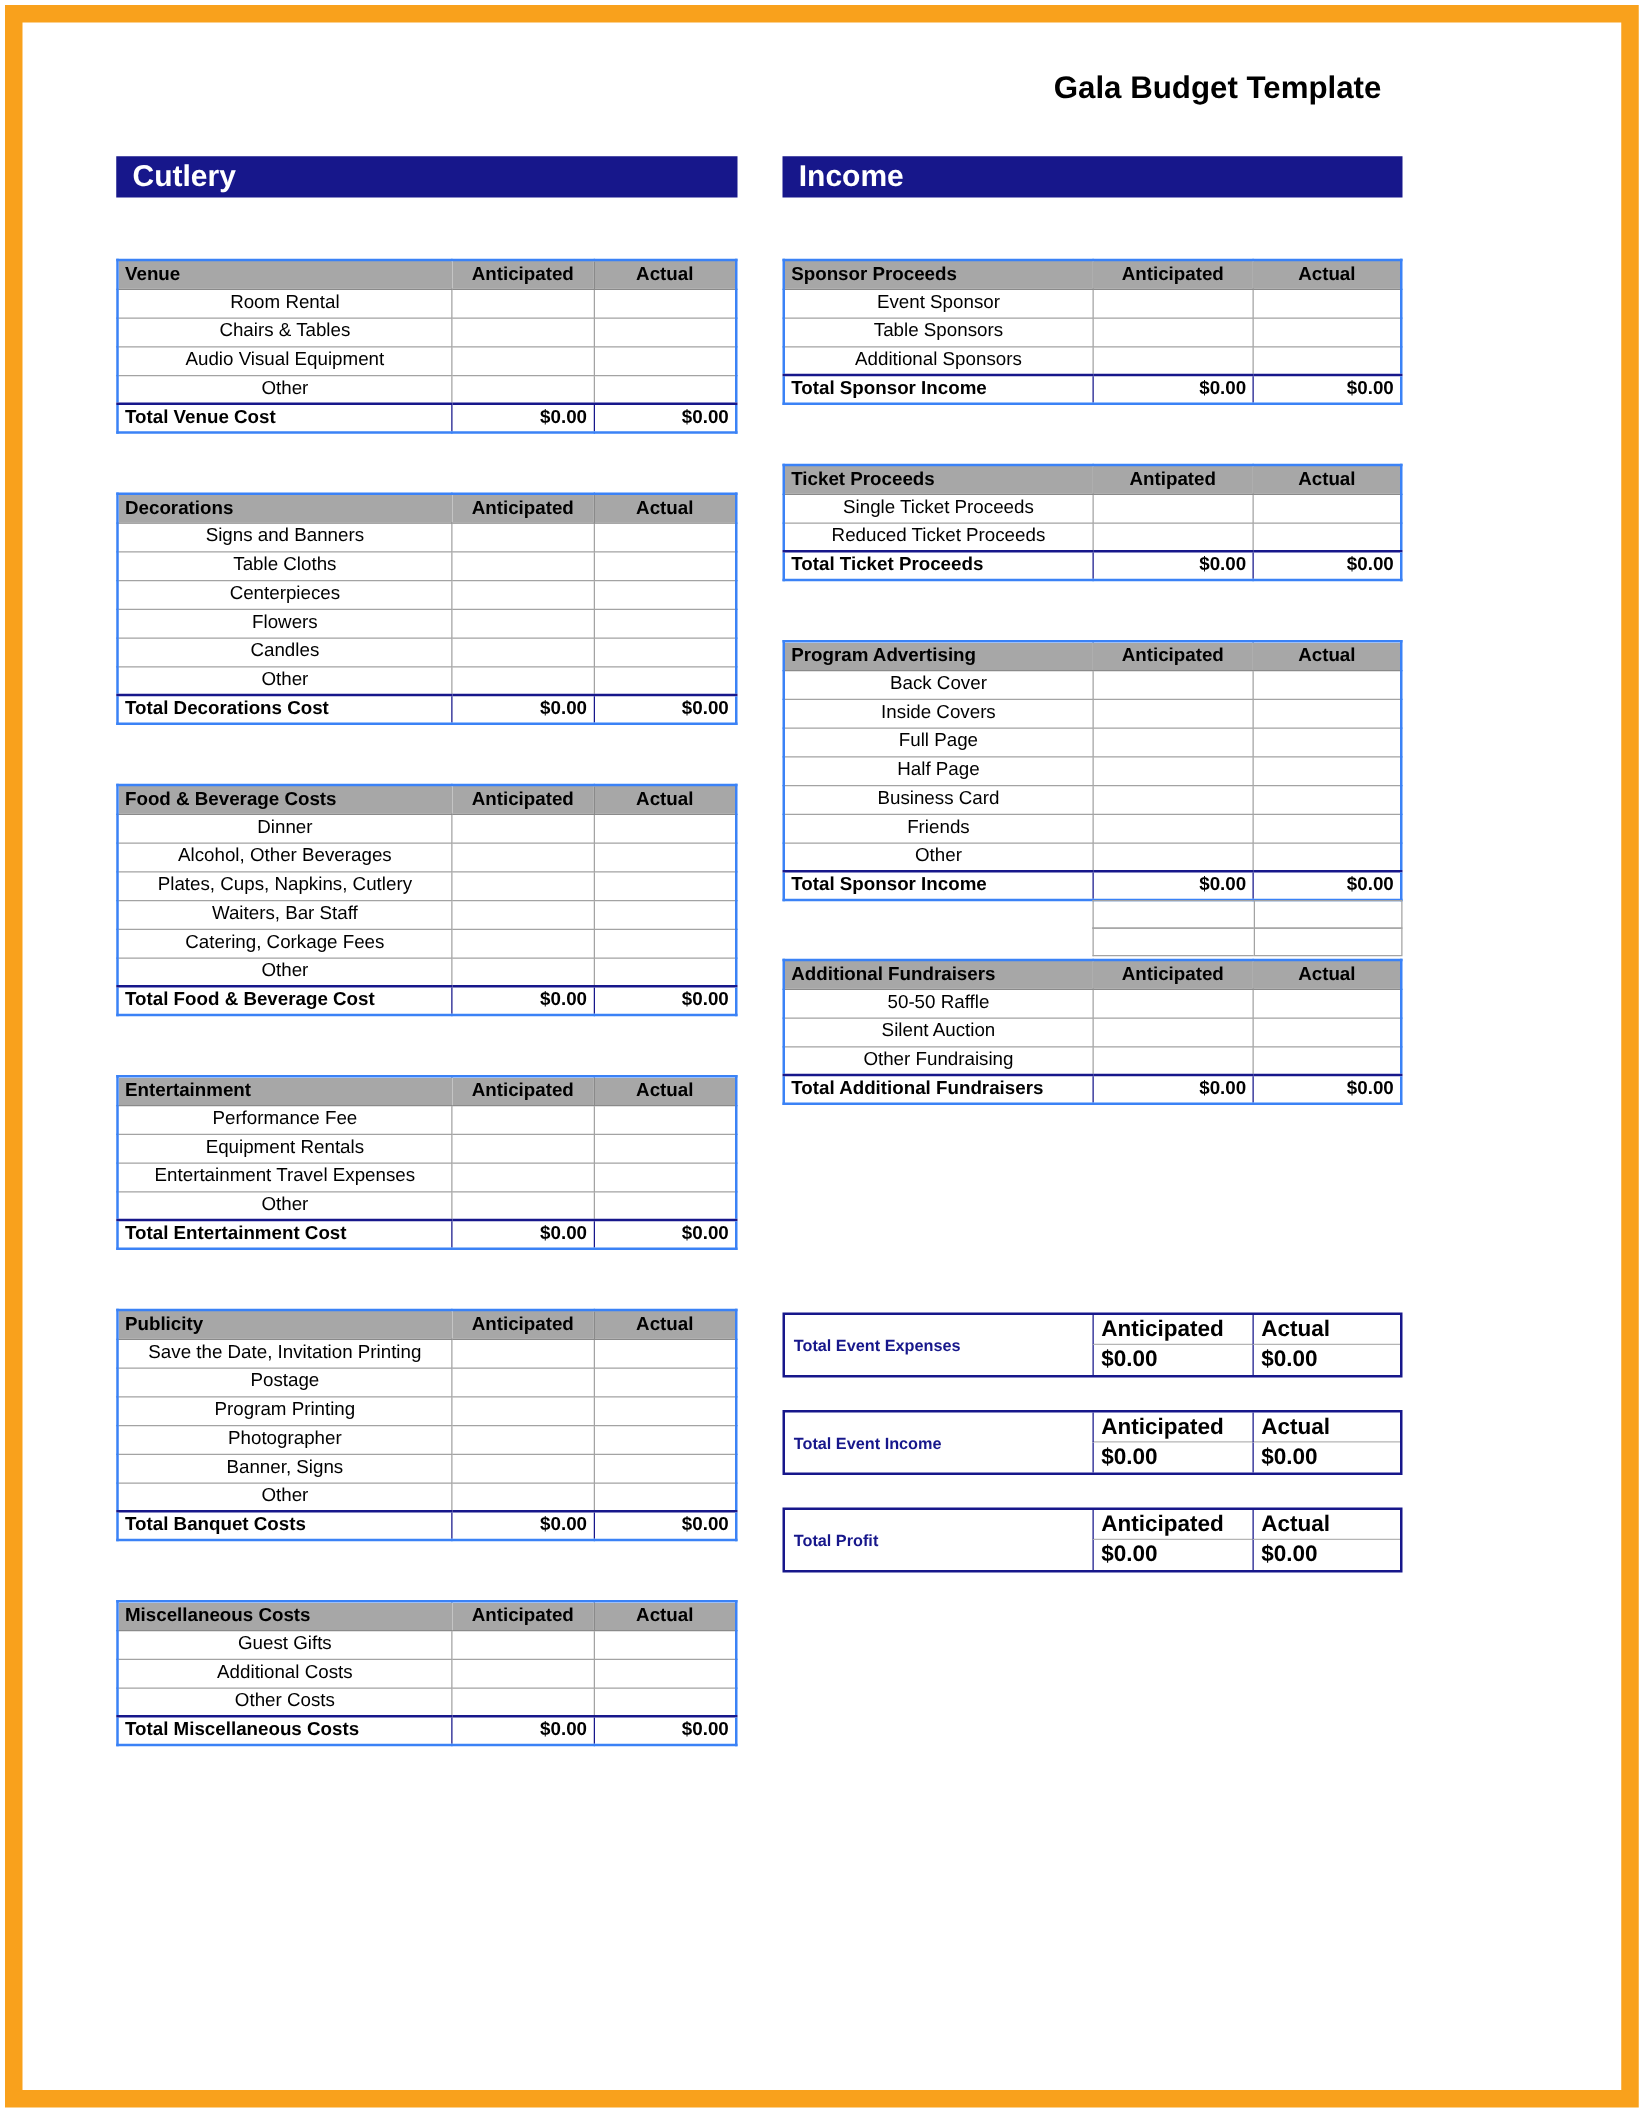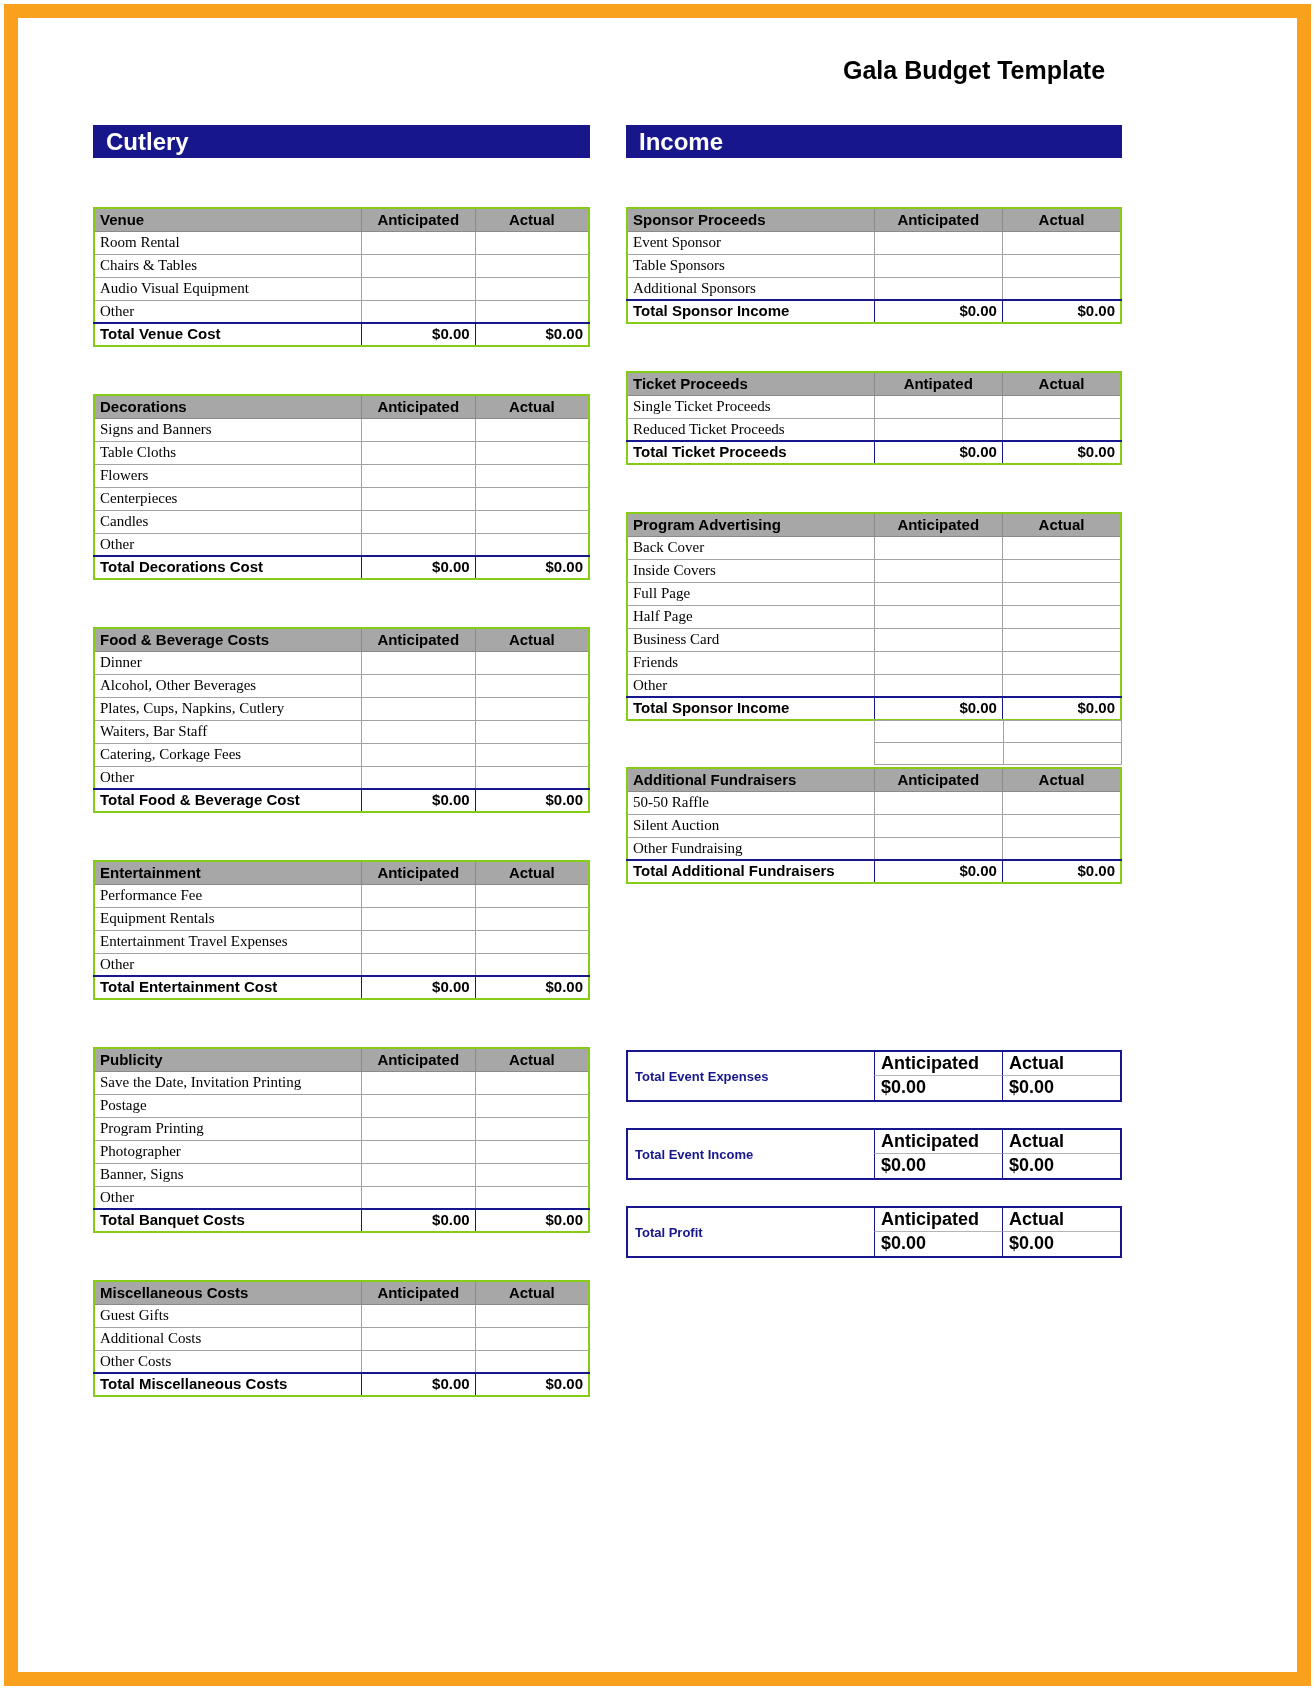--- a/index.html
+++ b/index.html
@@ -31,41 +31,41 @@
   }
   #expenses-bar { left: 93px; width: 497px; }
   #income-bar   { left: 626px; width: 496px; }
 
   .col { position: absolute; top: 207px; }
   #expenses-col { left: 93px; width: 497px; }
   #income-col   { left: 626px; width: 496px; }
 
   table.budget {
     width: 100%; border-collapse: collapse; table-layout: fixed;
-    border: 2px solid #84cc16;
+    border: 2px solid #3b82f6;
     margin-bottom: 47px;
   }
   table.budget.no-gap { margin-bottom: 0; }
   table.budget.left  .c1 { width: 54%; } table.budget.left  .c2 { width: 23%; } table.budget.left  .c3 { width: 23%; }
   table.budget.right .c1 { width: 50%; } table.budget.right .c2 { width: 26%; } table.budget.right .c3 { width: 24%; }
 
   .budget th, .budget td {
     height: 23px; padding: 0 5px;
     font-size: 15px; line-height: 1.1;
     white-space: nowrap; overflow: hidden;
   }
   .budget tr.head th {
     background: #A7A7A7; font-weight: 700;
     border: 1px solid #8a8a8a;
   }
   .budget tr.head th.lbl { text-align: left; }
   .budget tr.head th.num { text-align: center; }
 
   .budget tr.row td { border: 1px solid #A3A3A3; background: #fff; }
-  .budget tr.row td.lbl { text-align: left; font-family: Liberation Serif, serif; }
+  .budget tr.row td.lbl { text-align: center; }
 
   .budget tr.total td {
     font-weight: 700;
     border: 1px solid #17178B;
     border-top: 2px solid #17178B;
     background: #fff;
   }
   .budget tr.total td.lbl { text-align: left; }
   .budget tr.total td.val { text-align: right; }
 
@@ -168,26 +168,26 @@
           <td class="lbl">Signs and Banners</td>
           <td class="cell"></td>
           <td class="cell"></td>
         </tr>
         <tr class="row">
           <td class="lbl">Table Cloths</td>
           <td class="cell"></td>
           <td class="cell"></td>
         </tr>
         <tr class="row">
+          <td class="lbl">Centerpieces</td>
+          <td class="cell"></td>
+          <td class="cell"></td>
+        </tr>
+        <tr class="row">
           <td class="lbl">Flowers</td>
-          <td class="cell"></td>
-          <td class="cell"></td>
-        </tr>
-        <tr class="row">
-          <td class="lbl">Centerpieces</td>
           <td class="cell"></td>
           <td class="cell"></td>
         </tr>
         <tr class="row">
           <td class="lbl">Candles</td>
           <td class="cell"></td>
           <td class="cell"></td>
         </tr>
         <tr class="row">
           <td class="lbl">Other</td>

